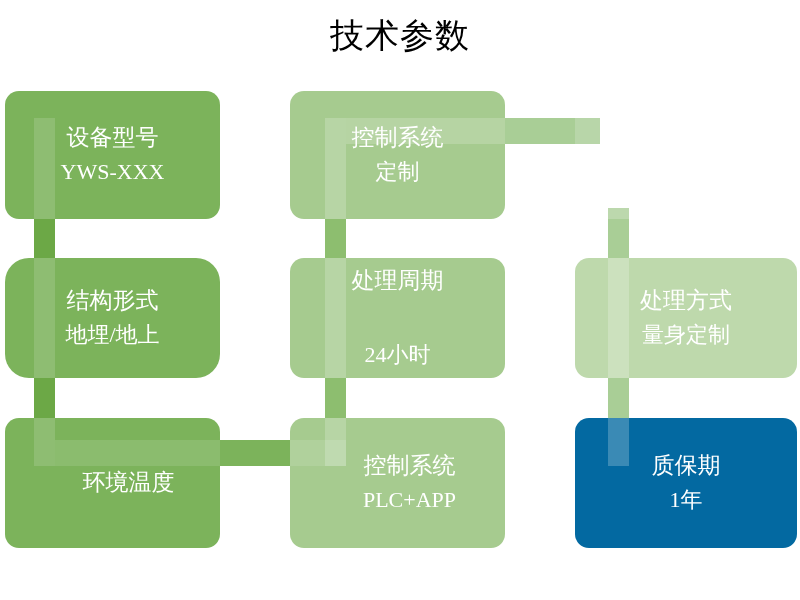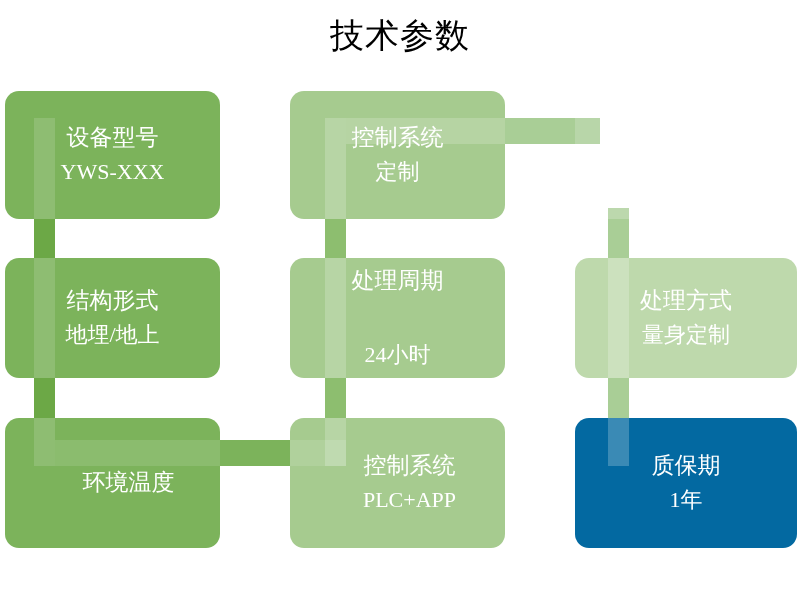--- a/index.html
+++ b/index.html
@@ -110,21 +110,21 @@
       <div class="label">设备型号</div>
       <div class="value">YWS-XXX</div>
     </div>
 
     <div class="node" style="left:290px; top:83px; width:215px; height:128px; background:#A6CB8F;">
       <div class="label">控制系统</div>
       <div class="value">定制</div>
     </div>
 
 
-    <div class="node" style="left:5px; top:250px; width:215px; height:120px; background:#7CB35B;">
+    <div class="node" style="left:5px; top:250px; width:215px; height:120px; background:#7CB35B;border-radius:24px;">
       <div class="label">结构形式</div>
       <div class="value">地埋/地上</div>
     </div>
 
     <div class="node" style="left:290px; top:250px; width:215px; height:120px; background:#A6CB8F;gap:40px;">
       <div class="label">处理周期</div>
       <div class="value">24小时</div>
     </div>
 
     <div class="node" style="left:575px; top:250px; width:222px; height:120px; background:#BED9AC;">

